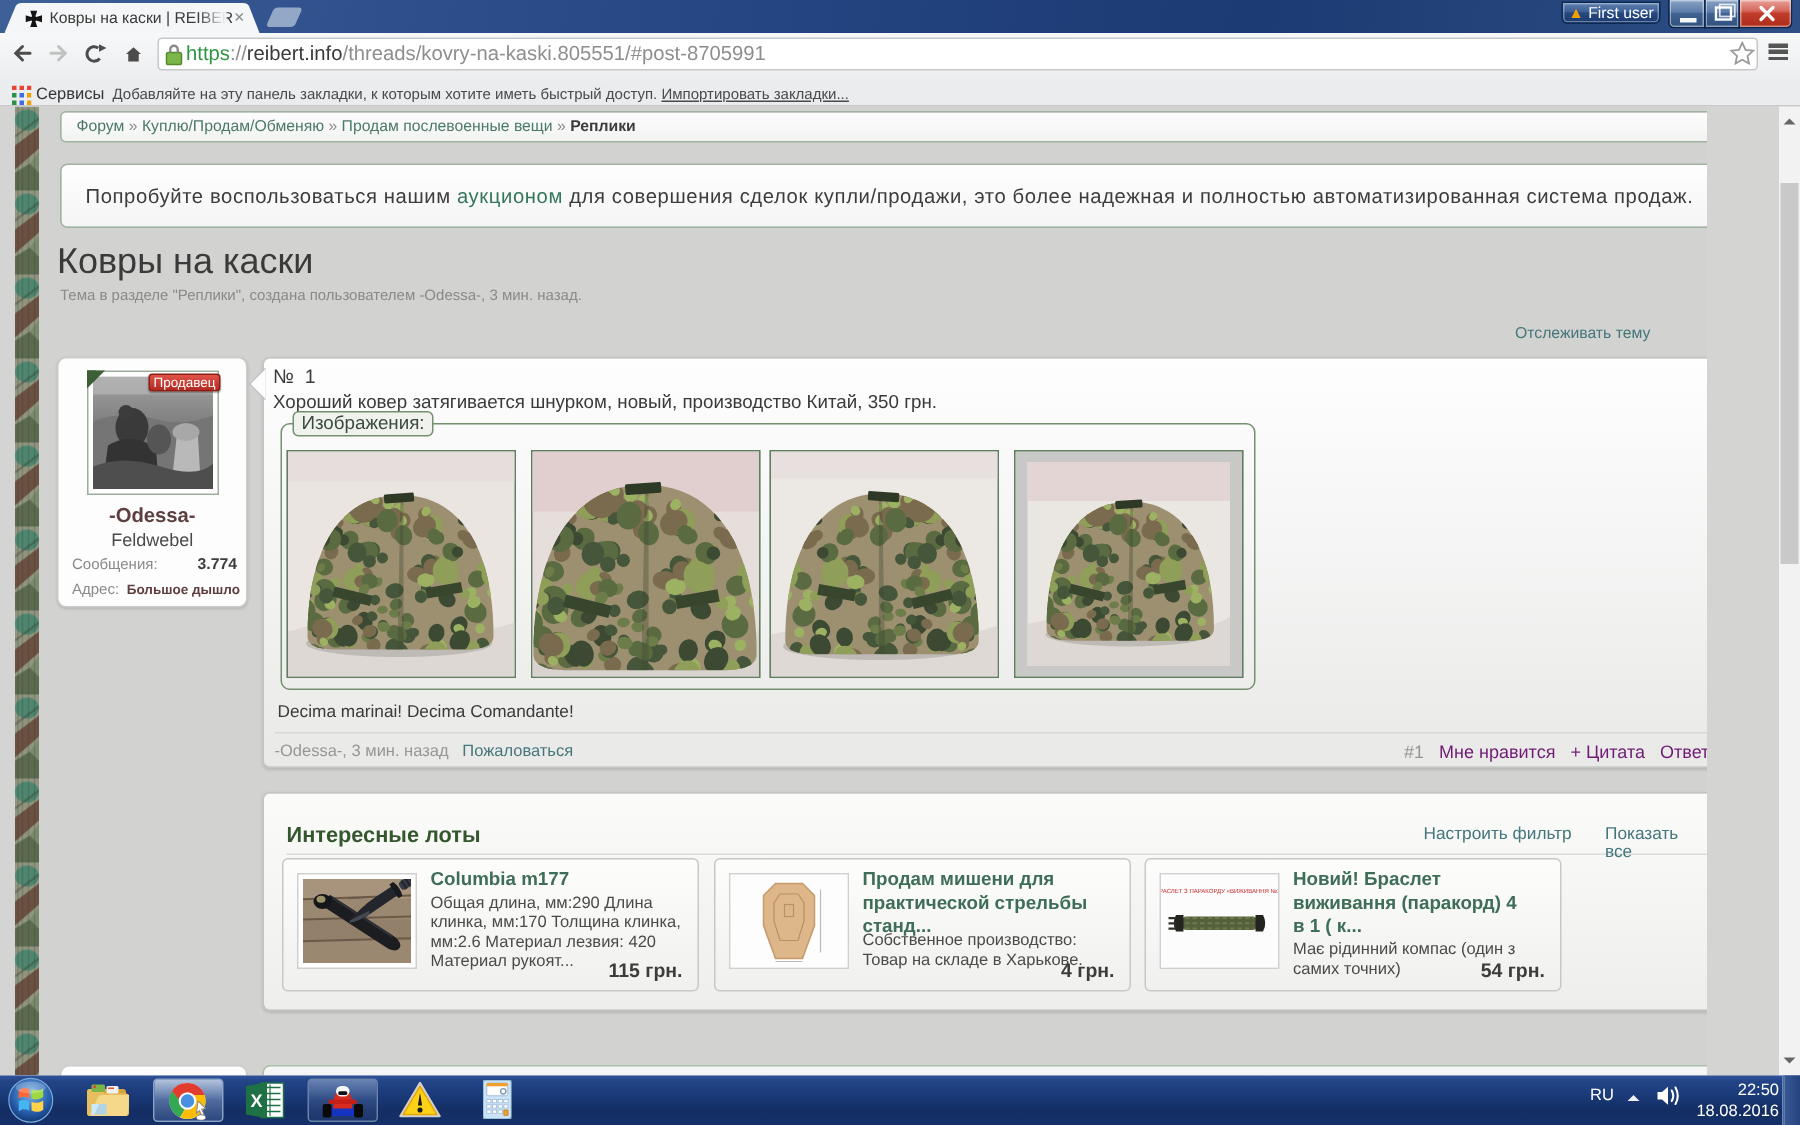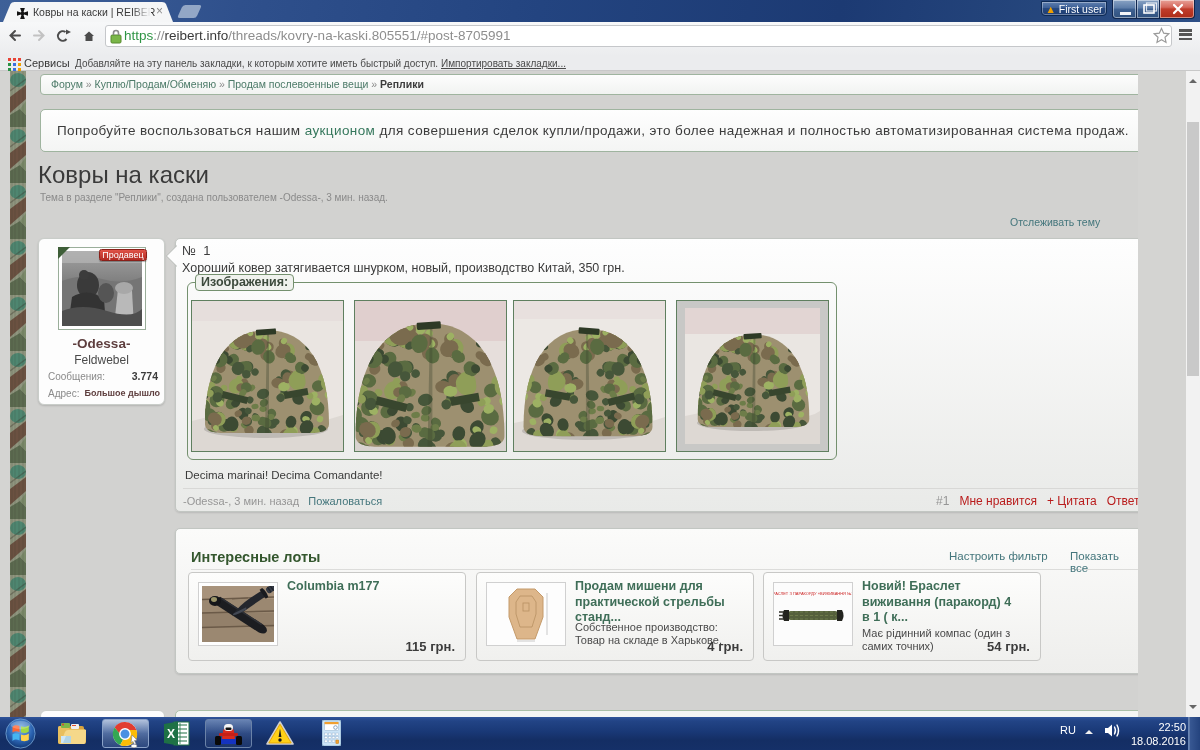--- a/index.html
+++ b/index.html
@@ -54,28 +54,28 @@
 #watch{left:1000px;top:145px;width:156px;text-align:left;font-size:10.5px;color:#44767c}
 
 
 #ucard{left:28px;top:167px;width:127px;height:167px;background:#fdfdfd;border:1px solid #c9cdc9;border-radius:6px;box-shadow:0 1px 2px rgba(0,0,0,.15)}
 #postbox{left:165px;top:167px;width:990px;height:274px;background:linear-gradient(#fefefe,#e9eae8);border:1px solid #c2c6c2;border-radius:5px;box-shadow:0 1px 2px rgba(0,0,0,.12)}
 #parrow{left:145px;top:174px;width:0;height:0;border:11px solid transparent;border-right-color:#b8bcb8}
 #parrow2{left:147px;top:175px;width:0;height:0;border:10px solid transparent;border-right-color:#fdfdfd}
 #pnum{left:172px;top:172px;font-size:13px;color:#3c3c3c}
 #ptext{left:172px;top:190px;font-size:12.5px;color:#3a3a3a}
 #fs{left:177px;top:211px;width:650px;height:178px;border:1px solid #74906e;border-radius:6px}
-#legend{left:185px;top:203px;height:17px;background:#f0f2ee;border:1px solid #74906e;border-radius:4px;font-size:12.5px;font-weight:bold;color:#3c4a3c;line-height:15px;padding:0 5px}
+#legend{left:185px;top:203px;height:17px;background:#f0f2ee;border:1px solid #74906e;border-radius:4px;font-size:12.5px;font-weight:normal;color:#3c4a3c;line-height:15px;padding:0 5px}
 .imgbox{top:229px;width:153px;height:152px;background:#c8c8c6;border:1px solid #5f7f5f}
 #sig{left:175px;top:398px;font-size:11.5px;color:#3a3a3a}
 #pdiv{left:173px;top:417px;width:975px;height:1px;background:#d8d8d6}
 #pfootl{left:173px;top:424px;font-size:11px;color:#969696}
 #pfootl a{color:#44767c;text-decoration:none}
 #pfootr{left:720px;top:423px;width:428px;font-size:12px;color:#969696;text-align:right}
-#pfootr a{color:#b91c1c;text-decoration:none}
+#pfootr a{color:#701a75;text-decoration:none}
 
 
 #lots{left:165px;top:457px;width:990px;height:146px;background:linear-gradient(#fbfbfa,#eeeeec);border:1px solid #c2c6c2;border-radius:5px;box-shadow:0 1px 2px rgba(0,0,0,.12)}
 #lotsh{left:181px;top:478px;font-size:14.5px;font-weight:bold;color:#34572e}
 #lotshr{left:181px;top:498px;width:955px;height:1px;background:#dcdcda}
 #lotsf1{left:939px;top:479px;font-size:11.5px;color:#44767c}
 #lotsf2{left:1060px;top:479px;font-size:11.5px;color:#44767c}
 .lot{top:501px;width:278px;height:89px;background:linear-gradient(#fdfdfc,#f0f0ee);border:1px solid #c8c8c6;border-radius:4px}
 #lot1{left:178px}#lot2{left:466px}#lot3{left:753px}
 .lotimg{position:absolute;left:9px;top:9px;width:80px;height:64px;border:1px solid #d0d0d0;background:#fff}
@@ -388,20 +388,21 @@
       <path d="M1,-5.5 L4,-5.5 L4,5.5 L1,5.5 Q-1,0 1,-5.5 Z" fill="#181a1f"></path>
       <rect x="-19" y="-3.2" width="18" height="6.4" rx="2.6" fill="#363b46"></rect>
       <path d="M-16,-3 L-16,3 M-13,-3.1 L-13,3.1 M-10,-3.2 L-10,3.2 M-7,-3.2 L-7,3.2 M-4,-3.2 L-4,3.2" stroke="#21242b" stroke-width="1.3"></path>
       <path d="M-21,-3 Q-23,0 -21,3.4 L-18,3.8 L-18,-3.4 Z" fill="#2a2e37"></path>
      </g>
      <ellipse cx="13" cy="15" rx="6" ry="5" fill="#15161a"></ellipse>
      <ellipse cx="12" cy="13.5" rx="3" ry="2.4" fill="#9a9468"></ellipse>
     </svg>
    </div>
    <div class="lott">Columbia m177</div>
+   <div class="lotd" style="top:23px">Общая длина, мм:290 Длина клинка, мм:170 Толщина клинка, мм:2.6 Материал лезвия: 420 Материал рукоят...</div>
    <div class="lotp">115 грн.</div>
  </div>
  <div class="abs lot" id="lot2">
    <div class="lotimg" id="img-target">
     <svg width="78" height="62" viewBox="0 0 78 62">
      <rect width="78" height="62" fill="#fdfdfd"></rect>
      <path d="M30,6 L48,6 L56,14 L56,34 L48,56 L30,56 L22,34 L22,14 Z" fill="#ddb68a" stroke="#c49a6a" stroke-width="1"></path>
      <path d="M33,13 L45,13 L49,19 L49,31 L45,44 L33,44 L29,31 L29,19 Z" fill="none" stroke="#b89162" stroke-width=".8"></path>
      <rect x="36" y="20" width="6" height="8" fill="none" stroke="#b89162" stroke-width=".8"></rect>
      <path d="M60,10 L60,52" stroke="#bbb" stroke-width=".8"></path>

